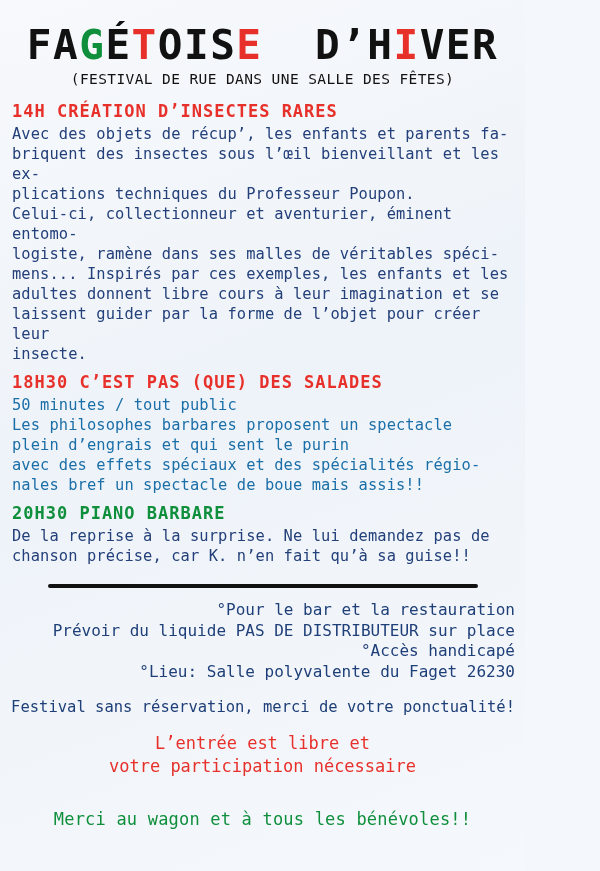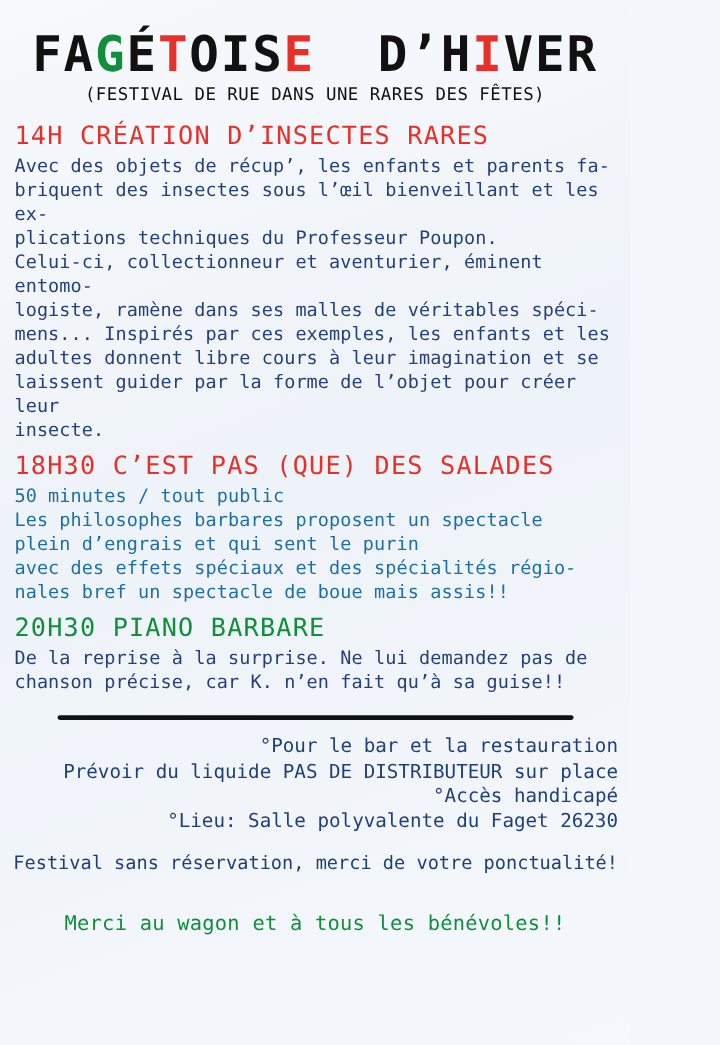--- a/index.html
+++ b/index.html
@@ -39,22 +39,22 @@
     text-align: center;
     font-size: 14.5px;
     color: #111;
     letter-spacing: 0.4px;
     margin: 4px 0 14px 0;
   }
 
   
   .section { margin: 0 0 2px 0; }
   .sec-head {
-    font-size: 21px;
-    font-weight: normal;
+    font-size: 17px;
+    font-weight: bold;
     letter-spacing: 1px;
     margin: 8px 0 3px 2px;
     white-space: pre;
   }
   .sec-head.red { color: #e8302a; }
   .sec-head.green { color: #0f8f3c; }
 
   .body-text {
     font-size: 15.4px;
     line-height: 1.30;
@@ -115,21 +115,21 @@
     letter-spacing: 0.2px;
   }
 </style>
 </head>
 <body>
 
 <div class="poster">
 
   <div class="title" id="poster-title"><span class="ch" style="color: rgb(17, 17, 17);">F</span><span class="ch" style="color: rgb(17, 17, 17);">A</span><span class="ch" style="color: rgb(15, 143, 60);">G</span><span class="ch" style="color: rgb(17, 17, 17);">É</span><span class="ch" style="color: rgb(232, 48, 42);">T</span><span class="ch" style="color: rgb(17, 17, 17);">O</span><span class="ch" style="color: rgb(17, 17, 17);">I</span><span class="ch" style="color: rgb(17, 17, 17);">S</span><span class="ch" style="color: rgb(232, 48, 42);">E</span><span class="ch" style="color: rgb(17, 17, 17);">&nbsp;</span><span class="ch" style="color: rgb(17, 17, 17);">&nbsp;</span><span class="ch" style="color: rgb(17, 17, 17);">D</span><span class="ch" style="color: rgb(17, 17, 17);">’</span><span class="ch" style="color: rgb(17, 17, 17);">H</span><span class="ch" style="color: rgb(232, 48, 42);">I</span><span class="ch" style="color: rgb(17, 17, 17);">V</span><span class="ch" style="color: rgb(17, 17, 17);">E</span><span class="ch" style="color: rgb(17, 17, 17);">R</span></div>
 
-  <div class="subtitle">(FESTIVAL DE RUE DANS UNE RARES DES FÊTES)</div>
+  <div class="subtitle">(FESTIVAL DE RUE DANS UNE SALLE DES FÊTES)</div>
 
   <div class="section">
     <div class="sec-head red">14H CRÉATION D’INSECTES RARES</div>
     <div class="body-text blue">Avec des objets de récup’, les enfants et parents fa-
 briquent des insectes sous l’œil bienveillant et les ex-
 plications techniques du Professeur Poupon.
 Celui-ci, collectionneur et aventurier, éminent entomo-
 logiste, ramène dans ses malles de véritables spéci-
 mens... Inspirés par ces exemples, les enfants et les
 adultes donnent libre cours à leur imagination et se
@@ -156,16 +156,18 @@
 
   <div class="infos-block">
     <div class="infos-line">°Pour le bar et la restauration</div>
     <div class="infos-line">Prévoir du liquide PAS DE DISTRIBUTEUR sur place</div>
     <div class="infos-line">°Accès handicapé</div>
     <div class="infos-line">°Lieu: Salle polyvalente du Faget 26230</div>
   </div>
 
   <div class="note">Festival sans réservation, merci de votre ponctualité!</div>
 
+  <div class="entry">L’entrée est libre et
+votre participation nécessaire</div>
 
   <div class="thanks">Merci au wagon et à tous les bénévoles!!</div>
 
 </div>
 
 </body></html>

